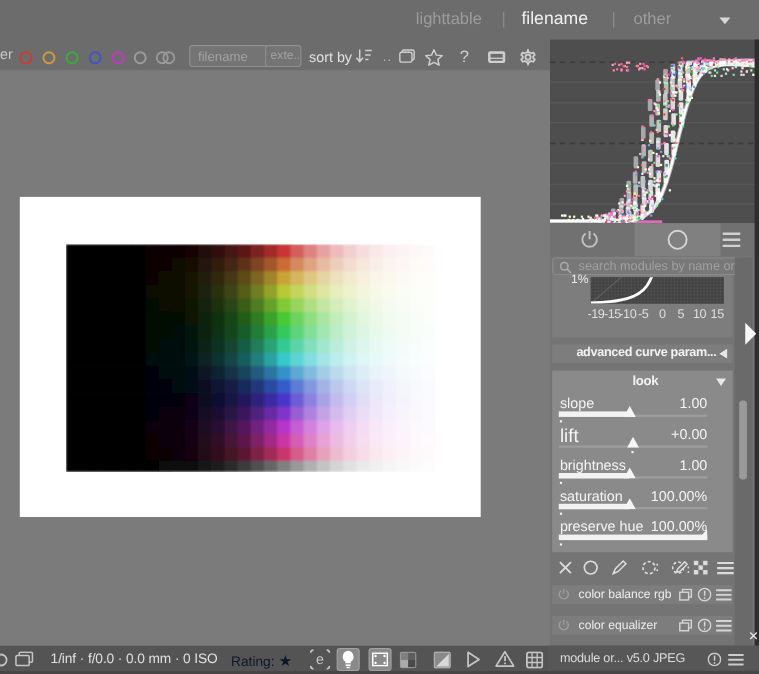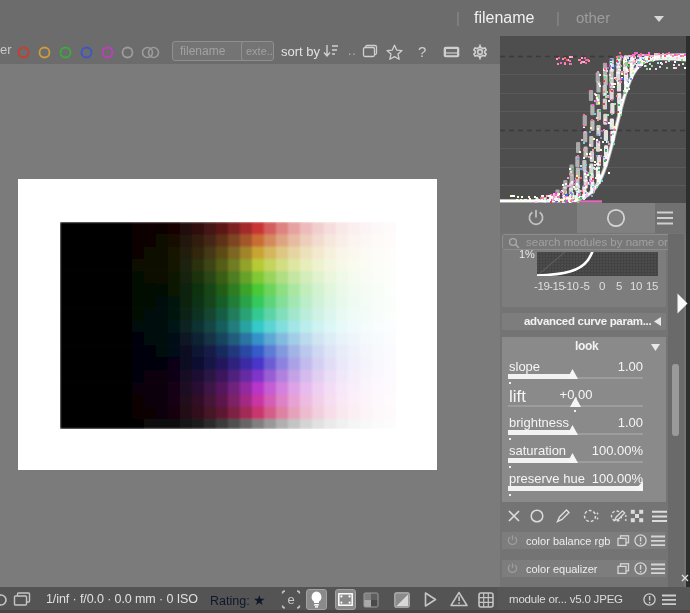--- a/index.html
+++ b/index.html
@@ -6,20 +6,21 @@
 .abs{position:absolute}
 .ic{position:absolute}
 svg{display:block}
 </style></head><body>
 <div id="root">
 
 <div class="abs" style="left:0;top:0;width:690px;height:64px;background:#6c6c6c"></div>
 <div class="abs" style="left:500px;top:36px;width:190px;height:28px;background:#717171"></div>
 
 <div class="abs" style="left:0;top:0;width:690px;height:36px;font-size:15px;line-height:36px;">
+  <span class="abs" style="left:378px;color:#9d9d9d">lighttable</span>
   <span class="abs" style="left:456px;color:#8a8a8a">|</span>
   <span class="abs" style="left:474px;color:#f0f0f0;font-size:16px">filename</span>
   <span class="abs" style="left:556px;color:#8a8a8a">|</span>
   <span class="abs" style="left:576px;color:#9d9d9d">other</span>
   <svg class="ic" style="left:652px;top:14px" width="14" height="9">
         <path d="M2 2 L12 2 L7 8 Z" fill="#d8d8d8"></path>
       </svg>
 </div>
 
 <div class="abs" style="left:0;top:36px;width:690px;height:28px;">
@@ -1317,21 +1318,21 @@
     </svg>
 <span class="abs" style="left:509px;top:359px;color:#f5f5f5;font-size:13px">slope</span>
     <span class="abs" style="left:509px;top:359px;width:134px;text-align:right;color:#f5f5f5;font-size:13px">1.00</span>
     <div class="abs" style="left:508px;top:377px;width:135px;height:2px;background:#9d9d9d"></div>
     <div class="abs" style="left:508px;top:374px;width:64px;height:5px;background:#f2f2f2"></div>
     <svg class="ic" style="left:567px;top:369px" width="11" height="10">
       <path d="M5.5 0 L11 10 L0 10 Z" fill="#f5f5f5"></path>
     </svg>
     <div class="abs" style="left:509px;top:382px;width:2px;height:2px;background:#f0f0f0"></div>
     <span class="abs" style="left:509px;top:387px;color:#f5f5f5;font-size:17px">lift</span>
-    <span class="abs" style="left:509px;top:387px;width:134px;text-align:center;color:#f5f5f5;font-size:13px">+0.00</span>
+    <span class="abs" style="left:509px;top:387px;width:134px;text-align:right;color:#f5f5f5;font-size:13px">+0.00</span>
     <div class="abs" style="left:508px;top:405px;width:135px;height:2px;background:#9d9d9d"></div>
     <svg class="ic" style="left:570px;top:397px" width="11" height="10">
       <path d="M5.5 0 L11 10 L0 10 Z" fill="#f5f5f5"></path>
     </svg>
     <div class="abs" style="left:574px;top:410px;width:2px;height:2px;background:#f0f0f0"></div>
     <span class="abs" style="left:509px;top:415px;color:#f5f5f5;font-size:13px">brightness</span>
     <span class="abs" style="left:509px;top:415px;width:134px;text-align:right;color:#f5f5f5;font-size:13px">1.00</span>
     <div class="abs" style="left:508px;top:433px;width:135px;height:2px;background:#9d9d9d"></div>
     <div class="abs" style="left:508px;top:430px;width:64px;height:5px;background:#f2f2f2"></div>
     <svg class="ic" style="left:567px;top:425px" width="11" height="10">

